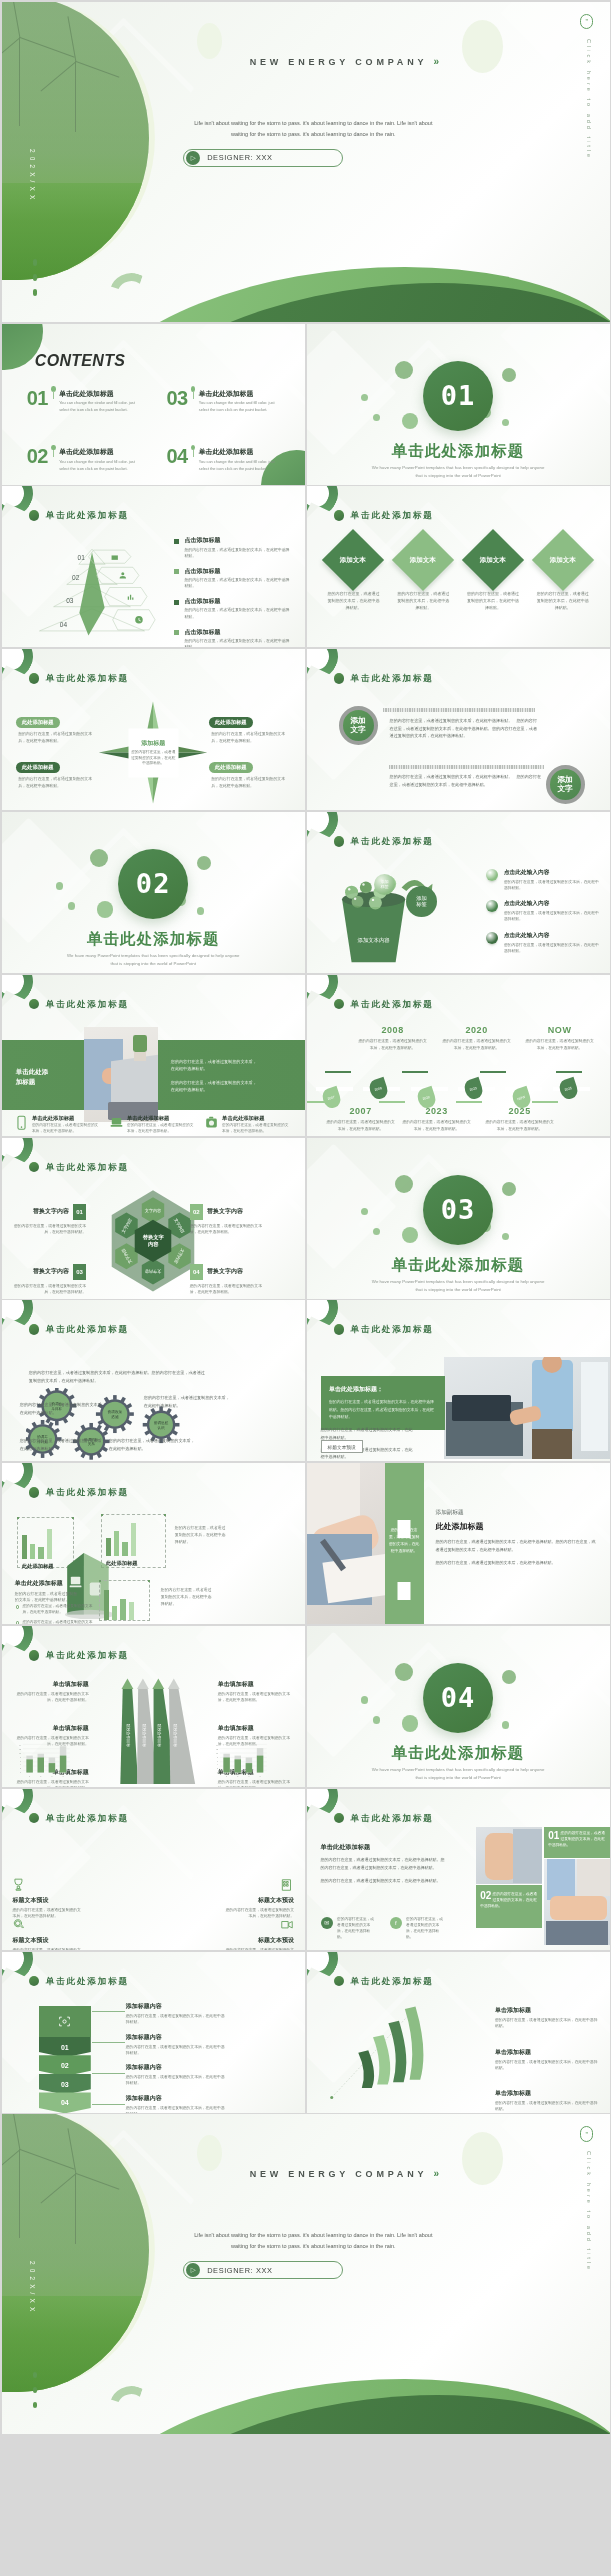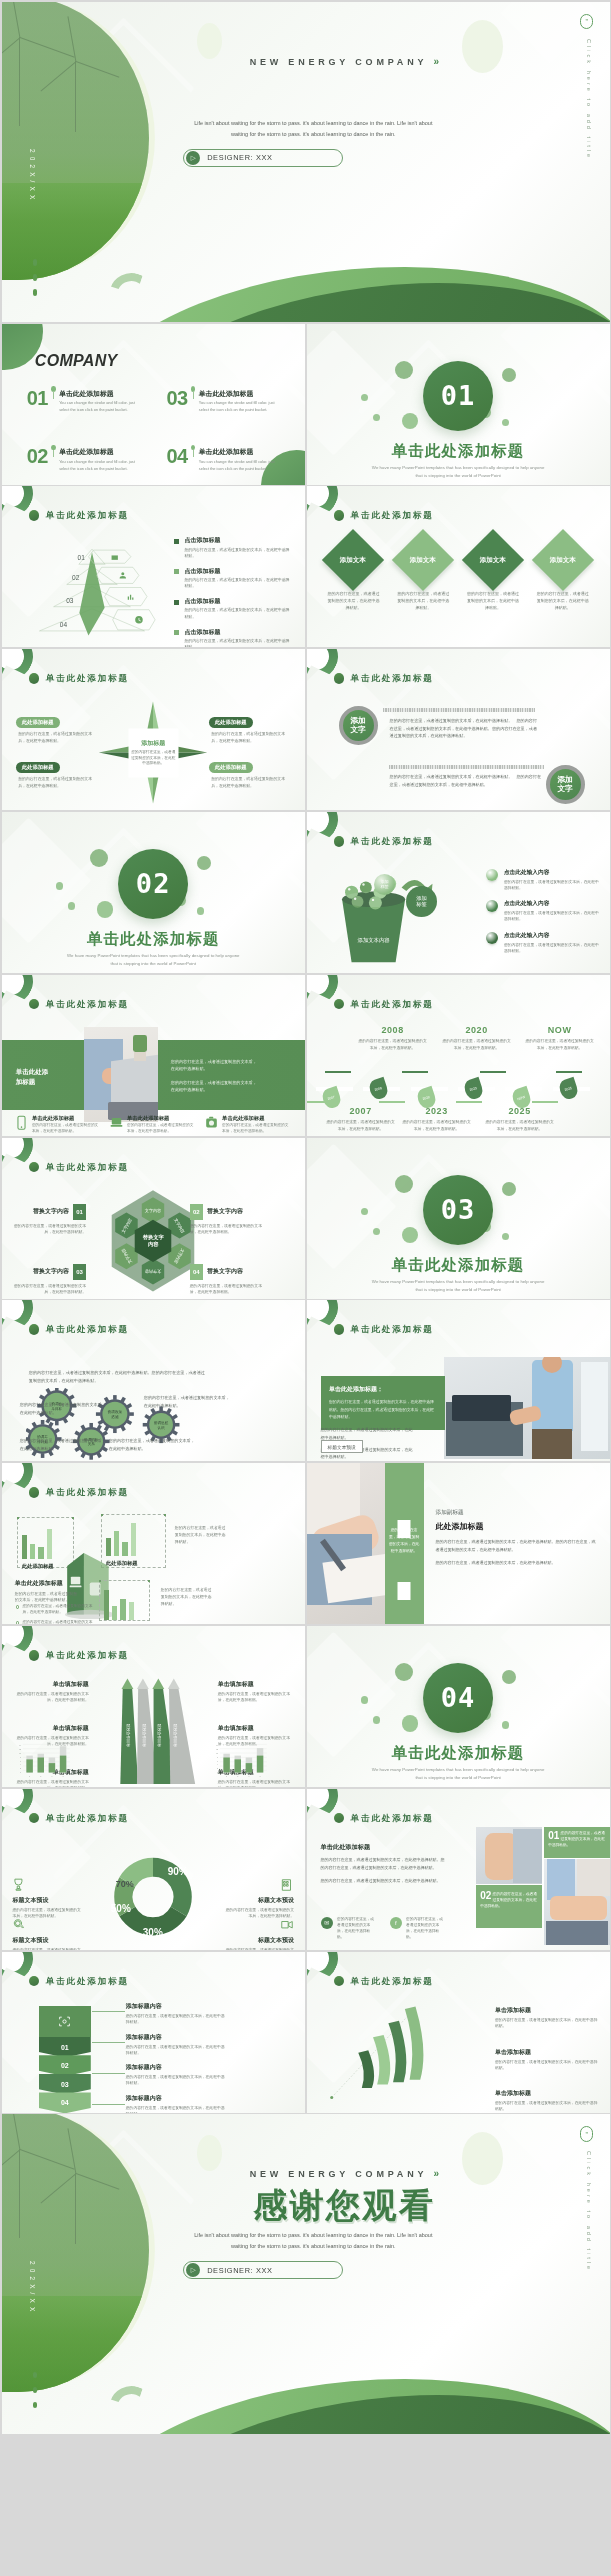--- a/index.html
+++ b/index.html
@@ -312,21 +312,21 @@
   </div>
       <div class="slide half contents">
     <div class="bgdeco">
     <i style="left:-18px;top:24px;width:89px;height:89px"></i>
     <b style="left:71px;top:36px;width:101px;height:101px"></b>
     <i style="right:24px;top:-24px;width:71px;height:71px;opacity:.6"></i>
     <b style="right:-24px;top:71px;width:89px;height:89px"></b>
   </div>
     <div class="bigcircle"></div>
     <div class="brcircle"></div>
-    <h1>COMPANY</h1>
+    <h1>CONTENTS</h1>
     <div class="clist">
     <div class="citem">
       <div class="num">01</div>
       <div class="pin"></div>
       <div class="tx">
         <h4>单击此处添加标题</h4>
         <p>You can change the stroke and fill color. just select the icon click on the paint bucket.</p>
       </div>
     </div>
     <div class="citem">
@@ -1207,34 +1207,20 @@
       <div class="slide half">
     <div class="bgdeco">
     <i style="left:-18px;top:24px;width:89px;height:89px"></i>
     <b style="left:71px;top:36px;width:101px;height:101px"></b>
     <i style="right:24px;top:-24px;width:71px;height:71px;opacity:.6"></i>
     <b style="right:-24px;top:71px;width:89px;height:89px"></b>
   </div>
         <div class="ring"></div>
           <div class="ringdot"></div>
         <div class="stitle">单击此处添加标题</div>
-    <div class="donut">
-      <svg viewBox="0 0 168 168">
-        <g transform="translate(84,86)">
-          <path d="M0,-66 A66,66 0 0,1 57,33 L30,17 A34,34 0 0,0 0,-34 Z" fill="#4f8453"></path>
-          <path d="M57,33 A66,66 0 0,1 -57,33 L-30,17 A34,34 0 0,0 30,17 Z" fill="#3f6f43"></path>
-          <path d="M-57,33 A66,66 0 0,1 -57,-33 L-30,-17 A34,34 0 0,0 -30,17 Z" fill="#6fa167"></path>
-          <path d="M-57,-33 A66,66 0 0,1 0,-66 L0,-34 A34,34 0 0,0 -30,-17 Z" fill="#8cbd84"></path>
-        </g>
-      </svg>
-      <div class="donutlabel" style="left:64px;top:20px">90%</div>
-      <div class="donutlabel" style="left:12px;top:33px;font-size:9px;color:#4a5650">70%</div>
-      <div class="donutlabel" style="left:7px;top:57px">50%</div>
-      <div class="donutlabel" style="left:39px;top:81px">30%</div>
-    </div>
 
     <div class="sidefeat" style="left:10.7px;top:89px;text-align:left">
       <div class="ic" style=""><svg viewBox="0 0 24 24" width="14" height="14" fill="none" stroke="currentColor" stroke-width="1.6">
               <path d="M5 2h12v4a6 6 0 11-12 0zM9 14h4v4H9z M7 19h8v2H7z"></path>
             </svg></div>
       <h4>标题文本预设</h4>
       <p>您的内容打在这里，或者通过复制您的文本后，在此框中选择粘贴。</p>
     </div>
     <div class="sidefeat" style="left:10.7px;top:129px;text-align:left">
       <div class="ic" style=""><svg viewBox="0 0 24 24" width="14" height="14" fill="none" stroke="currentColor" stroke-width="1.6">
@@ -1410,21 +1396,20 @@
       <div class="tint"></div>
     </div>
     <div class="vert"></div>
     <div class="vdate">202X/XX</div>
     <div class="dots">
           <u></u>
           <u></u>
           <u></u>
         </div>
     <div class="eyebrow">NEW ENERGY COMPANY <span>»</span></div>
-    <div class="maintitle">感谢您观看</div>
     <div class="sub">Life isn't about waiting for the storm to pass. it's about learning to dance in the rain. Life isn't about waiting for the storm to pass. it's about learning to dance in the rain.</div>
     <div class="btn">
       <div class="pill">▷</div>
       <div class="lbl">DESIGNER: XXX</div>
     </div>
     <div class="quote">”</div>
     <div class="clickv">Click here to add title</div>
     <div class="wave1"></div>
     <div class="wave2"></div>
     <div class="arcdeco"></div>

